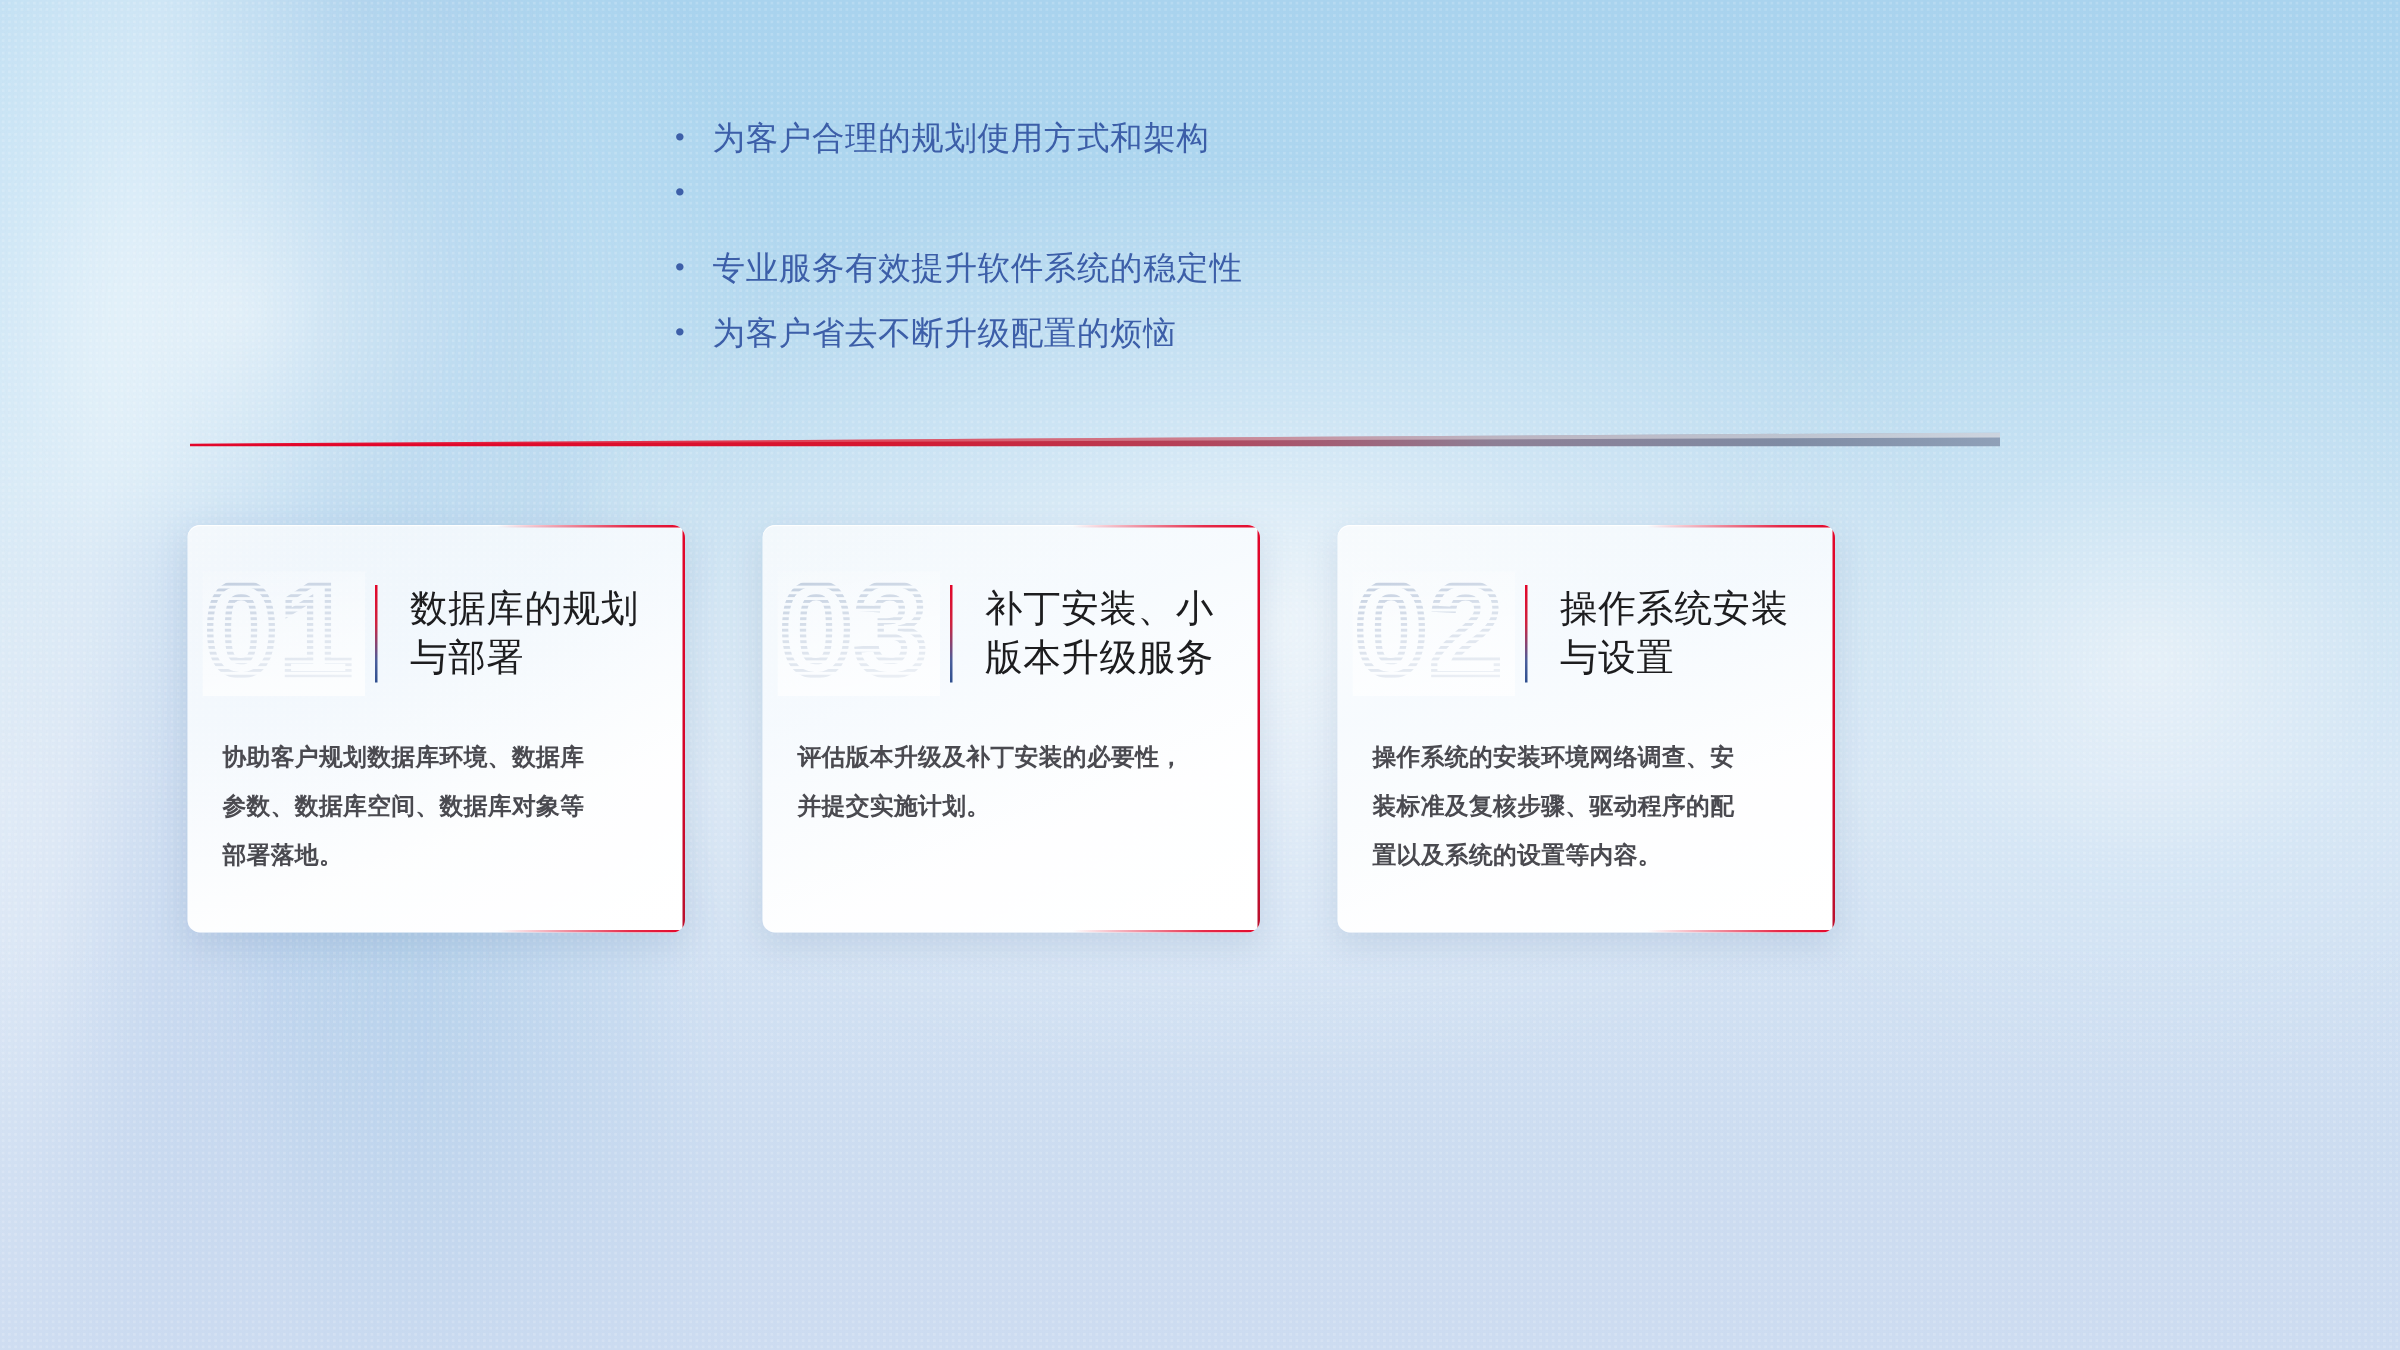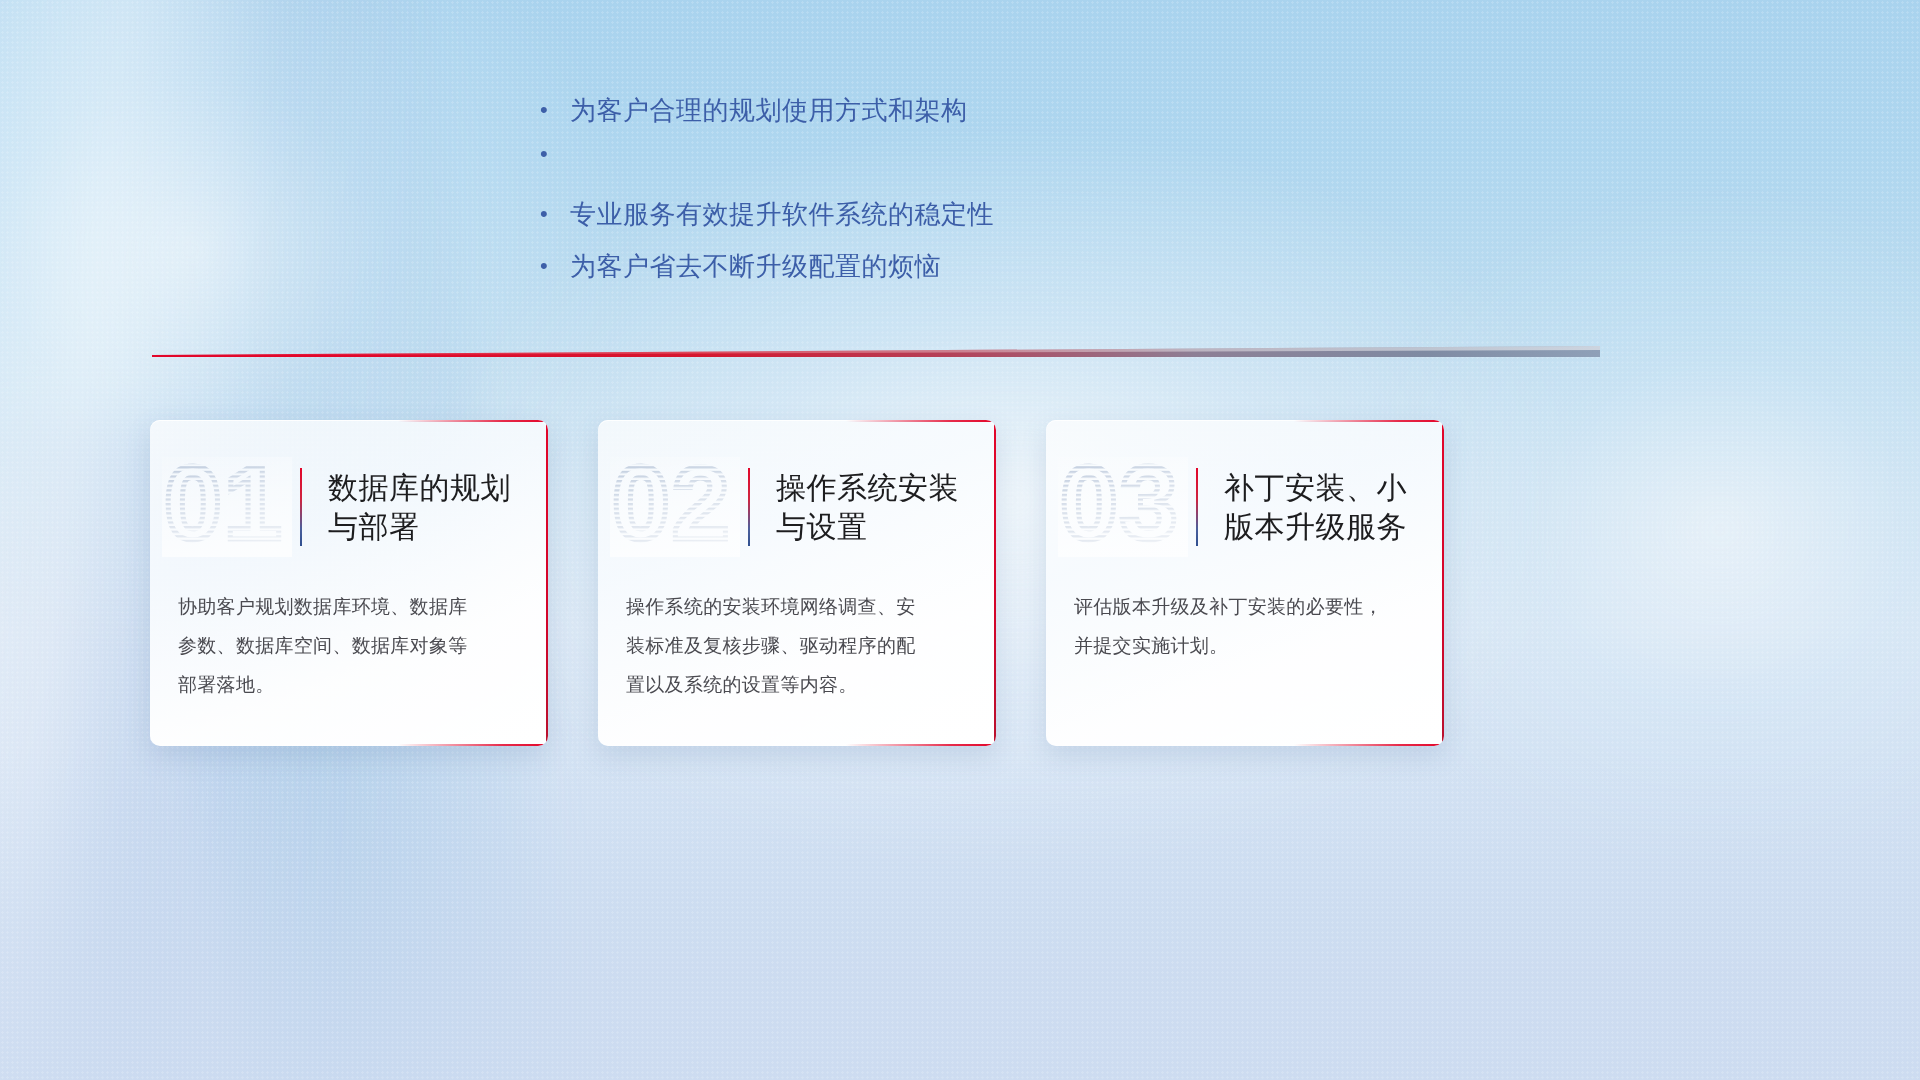--- a/index.html
+++ b/index.html
@@ -113,21 +113,21 @@
   
   .divider-wrap{
     position:absolute;left:152px;top:346px;width:1448px;height:18px;
   }
   .divider-wrap svg{display:block;width:100%;height:100%;}
 
   
   .cards{
     position:absolute;left:150px;top:420px;
     width:1620px;height:326px;
-    display:flex;gap:4px;
+    display:flex;gap:16px;
   }
   .card{
     position:relative;
     width:398px;height:100%;
     margin-right:46px;
     border-radius:10px;
     background:
       linear-gradient(160deg,
         rgba(255,255,255,0.74) 0%,
         rgba(249,252,255,0.88) 34%,
@@ -169,20 +169,21 @@
     color:#1d1d1f;font-weight:500;
     letter-spacing:.5px;
     white-space:pre-line;
   }
   .card-body{
     position:absolute;left:28px;right:24px;top:168px;
     font-size:19px;line-height:2.05;
     color:#4a4a50;
     letter-spacing:.3px;
     white-space:pre-line;
+    font-weight:bold;
   }
 </style>
 </head>
 <body>
 
 <div class="bg-base"></div>
 <div class="bg-streak-b"></div>
 <div class="bg-streak-c"></div>
 <div class="bg-glow-left"></div>
 <div class="bg-glow-center"></div>
@@ -270,20 +271,54 @@
   </div>
 
   <div class="card">
     <div class="card-accent"></div>
     <div class="card-accent-top"></div>
     <div class="card-accent-bottom"></div>
     <div class="card-head">
       <div class="card-num">
         <svg width="130" height="100" viewBox="0 0 130 100">
           <defs>
+            <pattern id="stripes3" width="4" height="4.6" patternUnits="userSpaceOnUse">
+              <rect x="0" y="0" width="4" height="2.3" fill="#9fb0cc"></rect>
+            </pattern>
+            <linearGradient id="numfade3" x1="0" y1="0" x2="0.3" y2="1">
+              <stop offset="0" stop-color="#ffffff" stop-opacity="0.10"></stop>
+              <stop offset="0.5" stop-color="#ffffff" stop-opacity="0.45"></stop>
+              <stop offset="1" stop-color="#ffffff" stop-opacity="0.72"></stop>
+            </linearGradient>
+            <mask id="nummask3">
+              <rect width="130" height="100" fill="url(#stripes3)"></rect>
+            </mask>
+          </defs>
+          <g mask="url(#nummask3)" opacity="0.85">
+            <text x="2" y="82" font-family="'Liberation Sans',sans-serif" font-size="104" font-weight="700" fill="none" stroke="#8ea3c2" stroke-width="5" letter-spacing="2">03</text>
+          </g>
+          <rect width="130" height="100" fill="url(#numfade3)"></rect>
+        </svg>
+      </div>
+      <div class="card-rule"></div>
+      <div class="card-title">补丁安装、小
+版本升级服务</div>
+    </div>
+    <div class="card-body">评估版本升级及补丁安装的必要性，
+并提交实施计划。</div>
+  </div>
+
+  <div class="card">
+    <div class="card-accent"></div>
+    <div class="card-accent-top"></div>
+    <div class="card-accent-bottom"></div>
+    <div class="card-head">
+      <div class="card-num">
+        <svg width="130" height="100" viewBox="0 0 130 100">
+          <defs>
             <pattern id="stripes2" width="4" height="4.6" patternUnits="userSpaceOnUse">
               <rect x="0" y="0" width="4" height="2.3" fill="#9fb0cc"></rect>
             </pattern>
             <linearGradient id="numfade2" x1="0" y1="0" x2="0.3" y2="1">
               <stop offset="0" stop-color="#ffffff" stop-opacity="0.10"></stop>
               <stop offset="0.5" stop-color="#ffffff" stop-opacity="0.45"></stop>
               <stop offset="1" stop-color="#ffffff" stop-opacity="0.72"></stop>
             </linearGradient>
             <mask id="nummask2">
               <rect width="130" height="100" fill="url(#stripes2)"></rect>
@@ -297,47 +332,13 @@
       </div>
       <div class="card-rule"></div>
       <div class="card-title">操作系统安装
 与设置</div>
     </div>
     <div class="card-body">操作系统的安装环境网络调查、安
 装标准及复核步骤、驱动程序的配
 置以及系统的设置等内容。</div>
   </div>
 
-  <div class="card">
-    <div class="card-accent"></div>
-    <div class="card-accent-top"></div>
-    <div class="card-accent-bottom"></div>
-    <div class="card-head">
-      <div class="card-num">
-        <svg width="130" height="100" viewBox="0 0 130 100">
-          <defs>
-            <pattern id="stripes3" width="4" height="4.6" patternUnits="userSpaceOnUse">
-              <rect x="0" y="0" width="4" height="2.3" fill="#9fb0cc"></rect>
-            </pattern>
-            <linearGradient id="numfade3" x1="0" y1="0" x2="0.3" y2="1">
-              <stop offset="0" stop-color="#ffffff" stop-opacity="0.10"></stop>
-              <stop offset="0.5" stop-color="#ffffff" stop-opacity="0.45"></stop>
-              <stop offset="1" stop-color="#ffffff" stop-opacity="0.72"></stop>
-            </linearGradient>
-            <mask id="nummask3">
-              <rect width="130" height="100" fill="url(#stripes3)"></rect>
-            </mask>
-          </defs>
-          <g mask="url(#nummask3)" opacity="0.85">
-            <text x="2" y="82" font-family="'Liberation Sans',sans-serif" font-size="104" font-weight="700" fill="none" stroke="#8ea3c2" stroke-width="5" letter-spacing="2">03</text>
-          </g>
-          <rect width="130" height="100" fill="url(#numfade3)"></rect>
-        </svg>
-      </div>
-      <div class="card-rule"></div>
-      <div class="card-title">补丁安装、小
-版本升级服务</div>
-    </div>
-    <div class="card-body">评估版本升级及补丁安装的必要性，
-并提交实施计划。</div>
-  </div>
-
 </div>
 
 </body></html>

